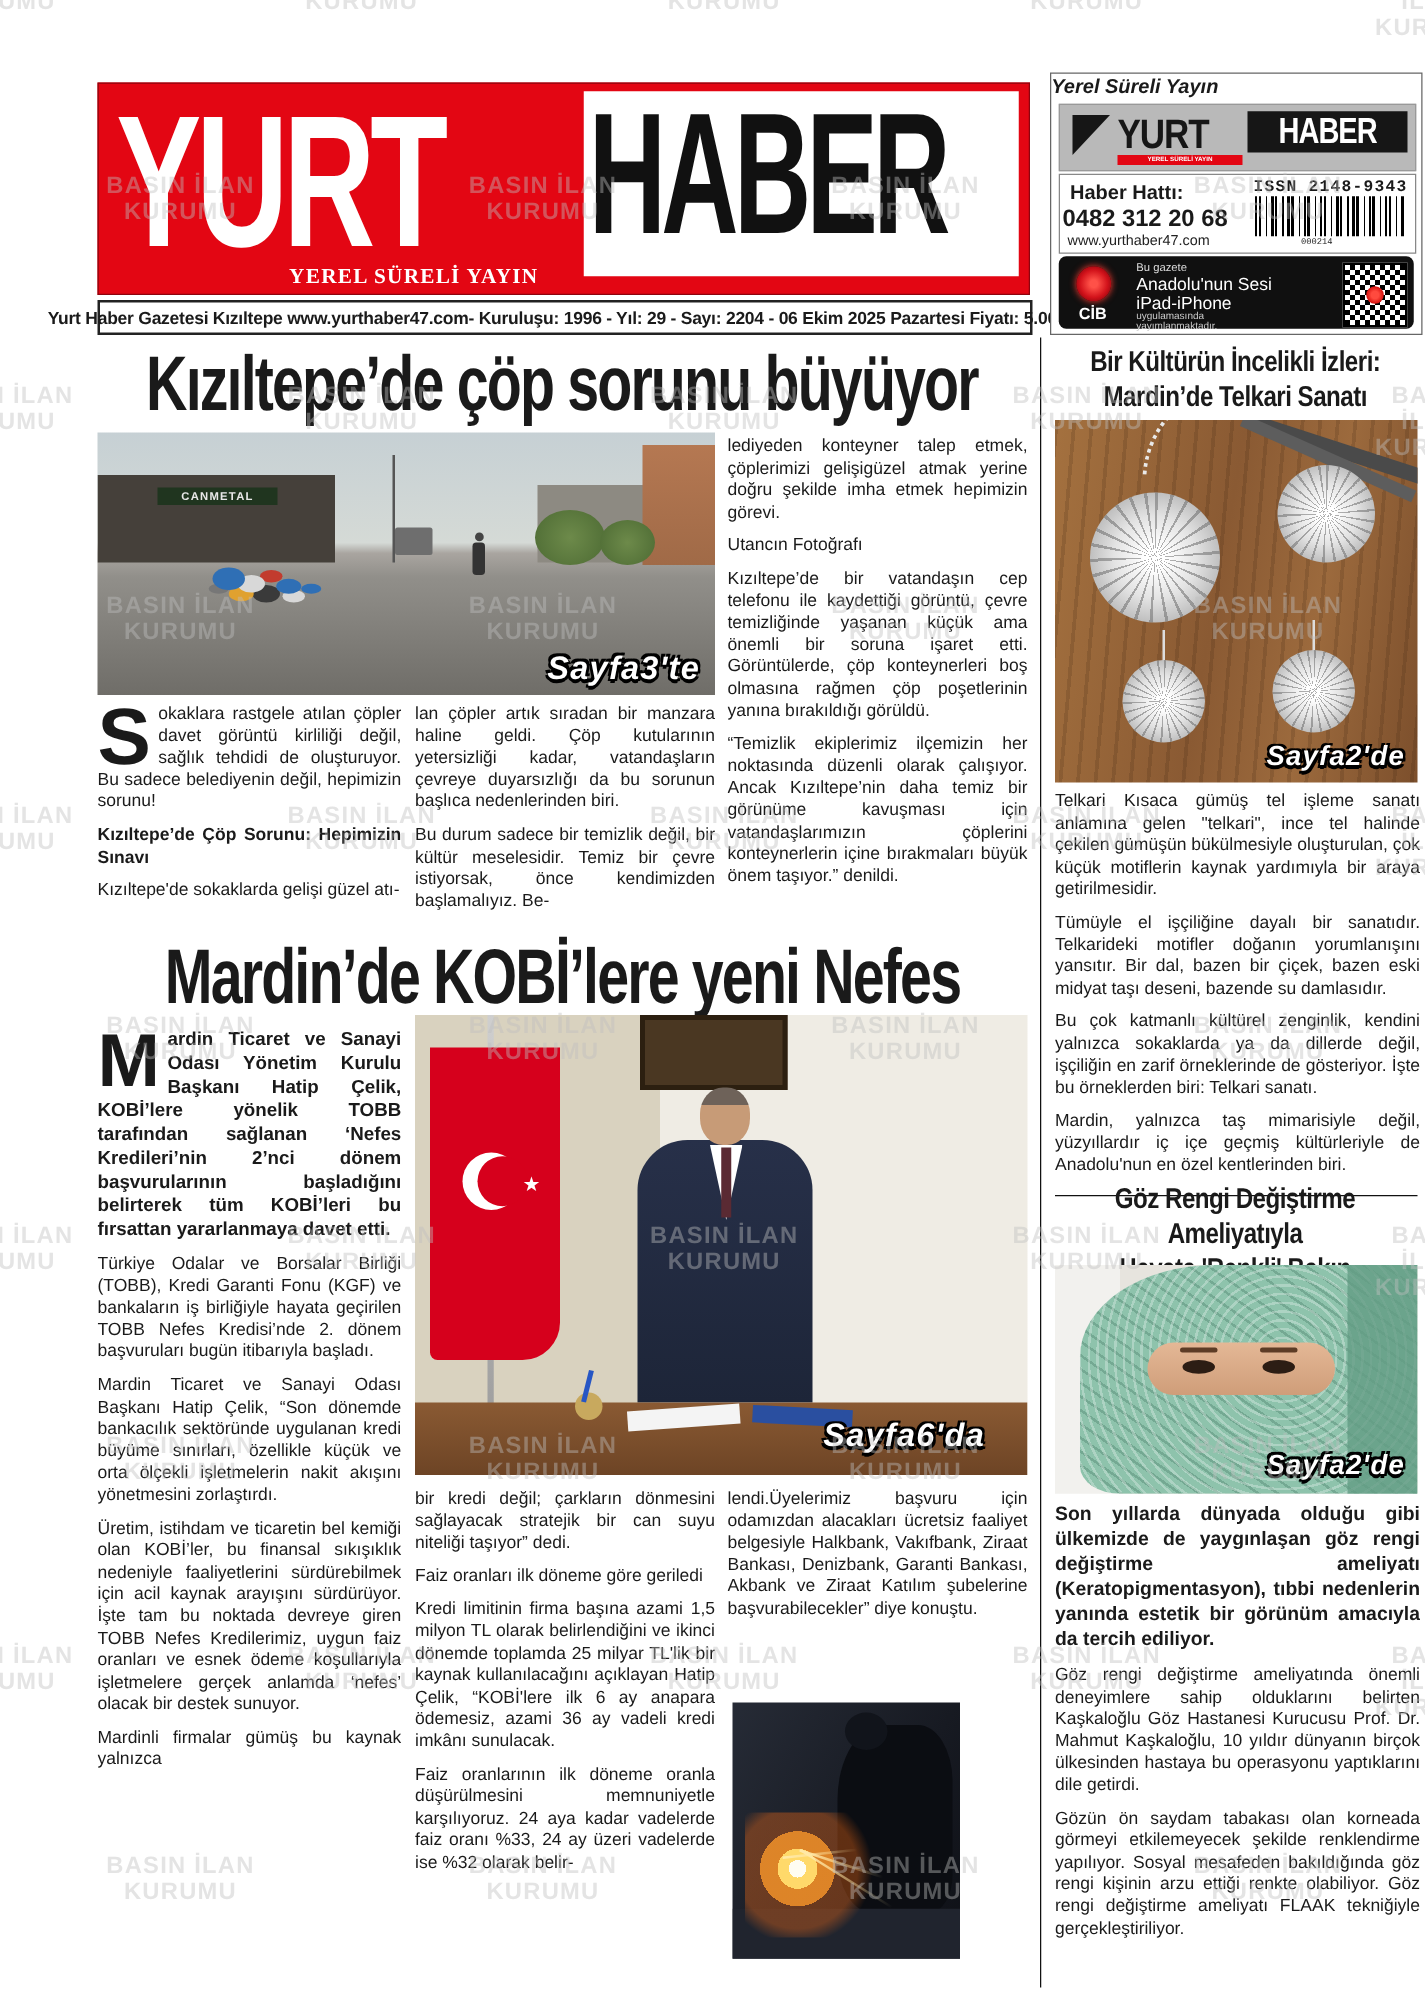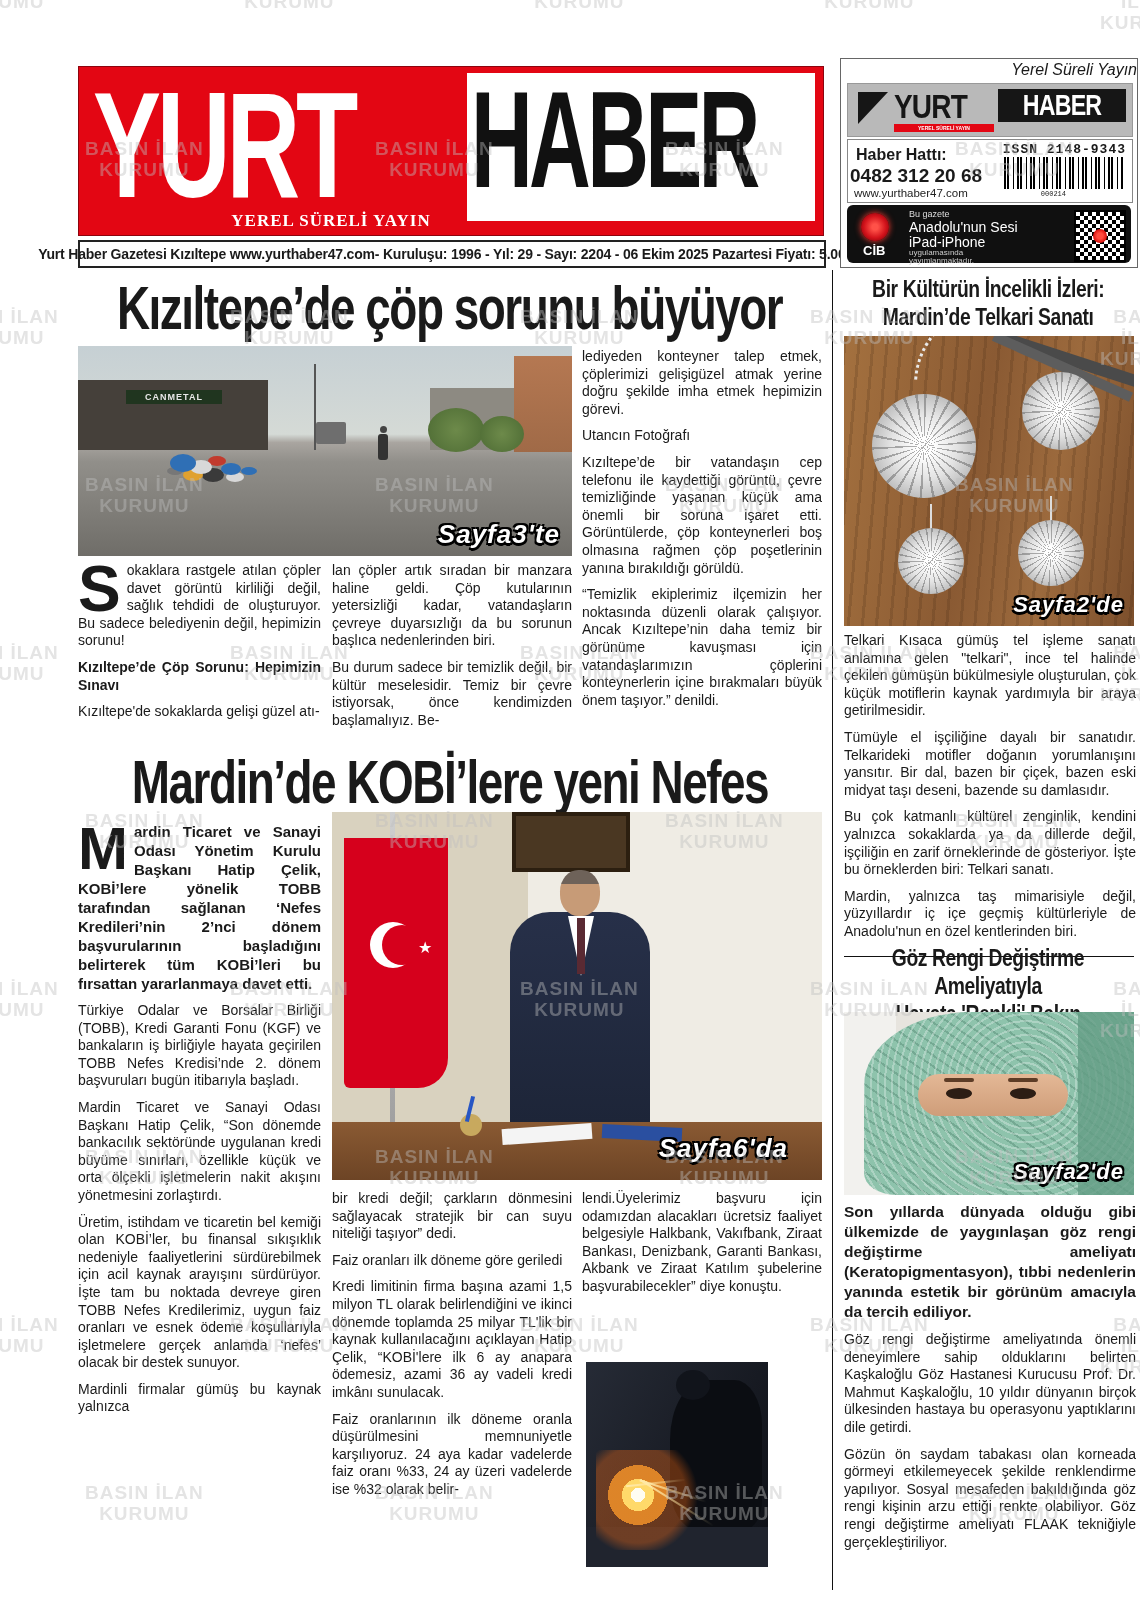--- a/index.html
+++ b/index.html
@@ -20,22 +20,22 @@
   #haber{position:absolute;left:4px;top:-14px;font-size:138px;font-weight:900;color:#111;
          letter-spacing:-6px;transform:scale(.62,1);transform-origin:left top;line-height:160px;}
   #mast-sub{position:absolute;left:118px;top:144px;width:268px;text-align:center;color:#fff;
             font-family:"Liberation Serif", serif;font-weight:bold;font-size:17px;letter-spacing:1px;}
   #infobar{left:78px;top:240px;width:744px;height:24px;border:2px solid #222;z-index:2;
            display:flex;align-items:center;justify-content:center;font-size:14px;font-weight:bold;
            letter-spacing:-.2px;white-space:nowrap;}
 
   
   #rightbox{left:840px;top:58px;width:296px;height:208px;border:1px solid #666;z-index:2;background:#fff;}
-  #rb-label{position:absolute;left:0;top:2px;width:100%;text-align:right;font-size:16px;
-            font-weight:normal;font-style:italic;}
+  #rb-label{position:absolute;left:0;top:2px;width:100%;text-align:left;font-size:16px;
+            font-weight:bold;font-style:italic;}
   #rb-logo{position:absolute;left:6px;top:24px;width:284px;height:52px;background:#b9b9b9;
            border:1px solid #999;}
   .rb-tri{position:absolute;left:10px;top:8px;width:0;height:0;border-top:32px solid #161616;
           border-right:30px solid transparent;}
   .rb-yurt{position:absolute;left:46px;top:4px;font-size:33px;font-weight:900;color:#161616;
            letter-spacing:-1px;transform:scaleX(.85);transform-origin:left;}
   .rb-haber-box{position:absolute;left:150px;top:5px;width:128px;height:33px;background:#161616;
                 display:flex;align-items:center;justify-content:center;}
   .rb-haber{font-size:29px;font-weight:900;color:#fff;letter-spacing:-1px;transform:scaleX(.8);}
   .rb-redbar{position:absolute;left:46px;top:40px;width:100px;height:8px;background:#e30613;

